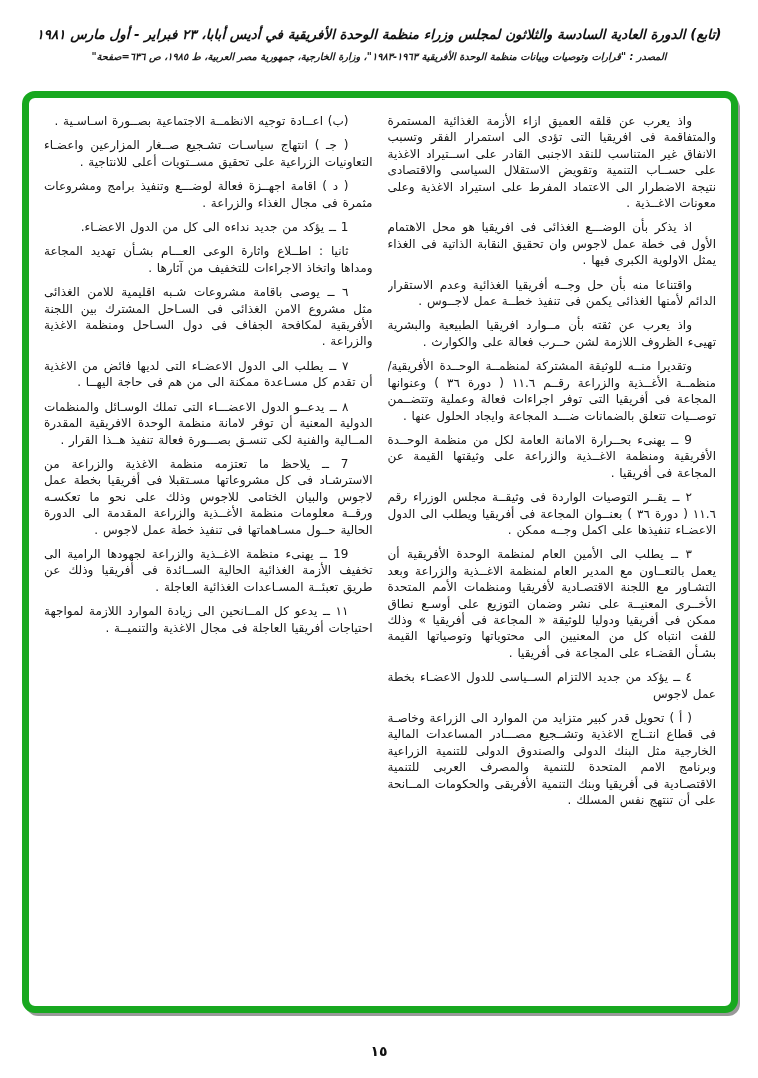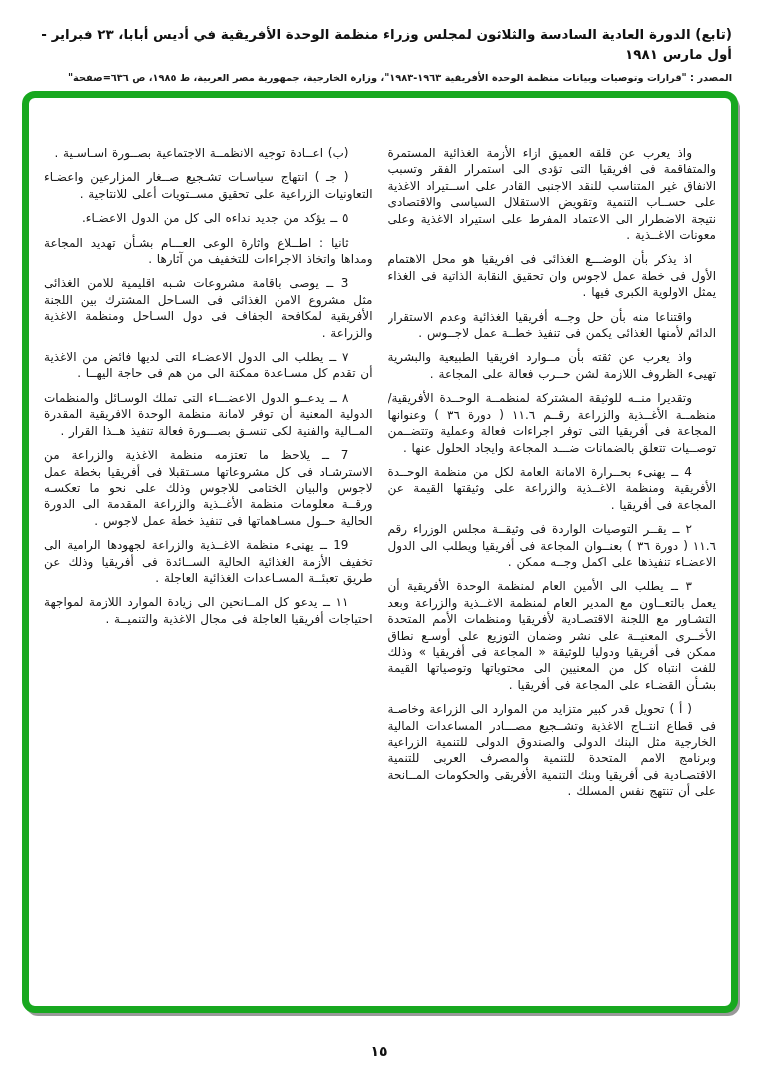--- a/index.html
+++ b/index.html
@@ -13,23 +13,24 @@
     position: relative;
     overflow: hidden;
     font-family: "DejaVu Sans", sans-serif;
     color: #141414;
   }
   .header {
     position: absolute;
     top: 24px;
     left: 0;
     right: 0;
-    text-align: right;
+    text-align: center;
     direction: rtl;
     padding: 0 26px;
+    font-style: italic;
   }
   .header-line1 {
     font-size: 13.5px;
     font-weight: 700;
     line-height: 1.5;
     color: #111111;
   }
   .header-line2 {
     font-size: 9.8px;
     font-weight: 700;
@@ -53,21 +54,20 @@
     direction: rtl;
     display: flex;
     gap: 15px;
     padding: 15px 15px 10px 15px;
     height: 100%;
     box-sizing: border-box;
   }
   .column {
     flex: 1 1 0;
     overflow: hidden;
-    margin-top: 32px;
   }
   .para {
     direction: rtl;
     text-align: justify;
     font-size: 12px;
     line-height: 16.4px;
     margin: 0 0 8px 0;
     text-indent: 24px;
     word-spacing: 1px;
     color: #161616;
@@ -95,33 +95,35 @@
   <div class="header-line1">(تابع) الدورة العادية السادسة والثلاثون لمجلس وزراء منظمة الوحدة الأفريقية في أديس أبابا، ٢٣ فبراير - أول مارس ١٩٨١</div>
   <div class="header-line2">المصدر : "قرارات وتوصيات وبيانات منظمة الوحدة الأفريقية ١٩٦٣-١٩٨٣"، وزارة الخارجية، جمهورية مصر العربية، ط ١٩٨٥، ص ٦٣٦=صفحة"</div>
 </div>
 
 <div class="frame">
   <div class="columns">
     <div class="column">
         <p class="para">واذ يعرب عن قلقه العميق ازاء الأزمة الغذائية المستمرة والمتفاقمة فى افريقيا التى تؤدى الى استمرار الفقر وتسبب الانفاق غير المتناسب للنقد الاجنبى القادر على اســتيراد الاغذية على حســاب التنمية وتقويض الاستقلال السياسى والاقتصادى نتيجة الاضطرار الى الاعتماد المفرط على استيراد الاغذية وعلى معونات الاغــذية .</p>
         <p class="para">اذ يذكر بأن الوضـــع الغذائى فى افريقيا هو محل الاهتمام الأول فى خطة عمل لاجوس وان تحقيق النقابة الذاتية فى الغذاء يمثل الاولوية الكبرى فيها .</p>
         <p class="para">واقتناعا منه بأن حل وجــه أفريقيا الغذائية وعدم الاستقرار الدائم لأمنها الغذائى يكمن فى تنفيذ خطــة عمل لاجــوس .</p>
-        <p class="para">واذ يعرب عن ثقته بأن مــوارد افريقيا الطبيعية والبشرية تهيىء الظروف اللازمة لشن حــرب فعالة على المجاعة .</p>
+        <p class="para">واذ يعرب عن ثقته بأن مــوارد افريقيا الطبيعية والبشرية تهيىء الظروف اللازمة لشن حــرب فعالة على والكوارث .</p>
         <p class="para">وتقديرا منــه للوثيقة المشتركة لمنظمــة الوحــدة الأفريقية/منظمــة الأغــذية والزراعة رقــم ١١.٦ ( دورة ٣٦ ) وعنوانها المجاعة فى أفريقيا التى توفر اجراءات فعالة وعملية وتتضــمن توصــيات تتعلق بالضمانات ضـــد المجاعة وايجاد الحلول عنها .</p>
-        <p class="para">4 ــ يهنىء بحــرارة الامانة العامة لكل من منظمة الوحــدة الأفريقية ومنظمة الاغــذية والزراعة على وثيقتها القيمة عن المجاعة فى أفريقيا .</p>
+        <p class="para">9 ــ يهنىء بحــرارة الامانة العامة لكل من منظمة الوحــدة الأفريقية ومنظمة الاغــذية والزراعة على وثيقتها القيمة عن المجاعة فى أفريقيا .</p>
         <p class="para">٢ ــ يقــر التوصيات الواردة فى وثيقــة مجلس الوزراء رقم ١١.٦ ( دورة ٣٦ ) بعنــوان المجاعة فى أفريقيا ويطلب الى الدول الاعضـاء تنفيذها على اكمل وجــه ممكن .</p>
         <p class="para">٣ ــ يطلب الى الأمين العام لمنظمة الوحدة الأفريقية أن يعمل بالتعــاون مع المدير العام لمنظمة الاغــذية والزراعة وبعد التشـاور مع اللجنة الاقتصـادية لأفريقيا ومنظمات الأمم المتحدة الأخــرى المعنيــة على نشر وضمان التوزيع على أوسـع نطاق ممكن فى أفريقيا ودوليا للوثيقة « المجاعة فى أفريقيا » وذلك للفت انتباه كل من المعنيين الى محتوياتها وتوصياتها القيمة بشـأن القضـاء على المجاعة فى أفريقيا .</p>
+        <p class="para">٤ ــ يؤكد من جديد الالتزام الســياسى للدول الاعضـاء بخطة عمل لاجوس</p>
         <p class="para">( أ ) تحويل قدر كبير متزايد من الموارد الى الزراعة وخاصـة فى قطاع انتــاج الاغذية وتشــجيع مصـــادر المساعدات المالية الخارجية مثل البنك الدولى والصندوق الدولى للتنمية الزراعية وبرنامج الامم المتحدة للتنمية والمصرف العربى للتنمية الاقتصـادية فى أفريقيا وبنك التنمية الأفريقى والحكومات المــانحة على أن تنتهج نفس المسلك .</p>
       </div>
     <div class="column">
         <p class="para">(ب) اعــادة توجيه الانظمــة الاجتماعية بصــورة اسـاسـية .</p>
         <p class="para">( جـ ) انتهاج سياسـات تشـجيع صــغار المزارعين واعضـاء التعاونيات الزراعية على تحقيق مســتويات أعلى للانتاجية .</p>
-        <p class="para">٥ ــ يؤكد من جديد نداءه الى كل من الدول الاعضـاء.</p>
+        <p class="para">( د ) اقامة اجهــزة فعالة لوضـــع وتنفيذ برامج ومشروعات مثمرة فى مجال الغذاء والزراعة .</p>
+        <p class="para">1 ــ يؤكد من جديد نداءه الى كل من الدول الاعضـاء.</p>
         <p class="para">ثانيا : اطــلاع واثارة الوعى العـــام بشـأن تهديد المجاعة ومداها واتخاذ الاجراءات للتخفيف من آثارها .</p>
-        <p class="para">3 ــ يوصى باقامة مشروعات شـبه اقليمية للامن الغذائى مثل مشروع الامن الغذائى فى السـاحل المشترك بين اللجنة الأفريقية لمكافحة الجفاف فى دول السـاحل ومنظمة الاغذية والزراعة .</p>
+        <p class="para">٦ ــ يوصى باقامة مشروعات شـبه اقليمية للامن الغذائى مثل مشروع الامن الغذائى فى السـاحل المشترك بين اللجنة الأفريقية لمكافحة الجفاف فى دول السـاحل ومنظمة الاغذية والزراعة .</p>
         <p class="para">٧ ــ يطلب الى الدول الاعضـاء التى لديها فائض من الاغذية أن تقدم كل مسـاعدة ممكنة الى من هم فى حاجة اليهــا .</p>
         <p class="para">٨ ــ يدعــو الدول الاعضـــاء التى تملك الوسـائل والمنظمات الدولية المعنية أن توفر لامانة منظمة الوحدة الافريقية المقدرة المــالية والفنية لكى تنسـق بصـــورة فعالة تنفيذ هــذا القرار .</p>
         <p class="para">7 ــ يلاحظ ما تعتزمه منظمة الاغذية والزراعة من الاسترشـاد فى كل مشروعاتها مسـتقبلا فى أفريقيا بخطة عمل لاجوس والبيان الختامى للاجوس وذلك على نحو ما تعكسـه ورقــة معلومات منظمة الأغــذية والزراعة المقدمة الى الدورة الحالية حــول مسـاهماتها فى تنفيذ خطة عمل لاجوس .</p>
         <p class="para">19 ــ يهنىء منظمة الاغــذية والزراعة لجهودها الرامية الى تخفيف الأزمة الغذائية الحالية الســائدة فى أفريقيا وذلك عن طريق تعبئــة المسـاعدات الغذائية العاجلة .</p>
         <p class="para">١١ ــ يدعو كل المــانحين الى زيادة الموارد اللازمة لمواجهة احتياجات أفريقيا العاجلة فى مجال الاغذية والتنميــة .</p>
       </div>
   </div>
 </div>
 
 <div class="footer">

